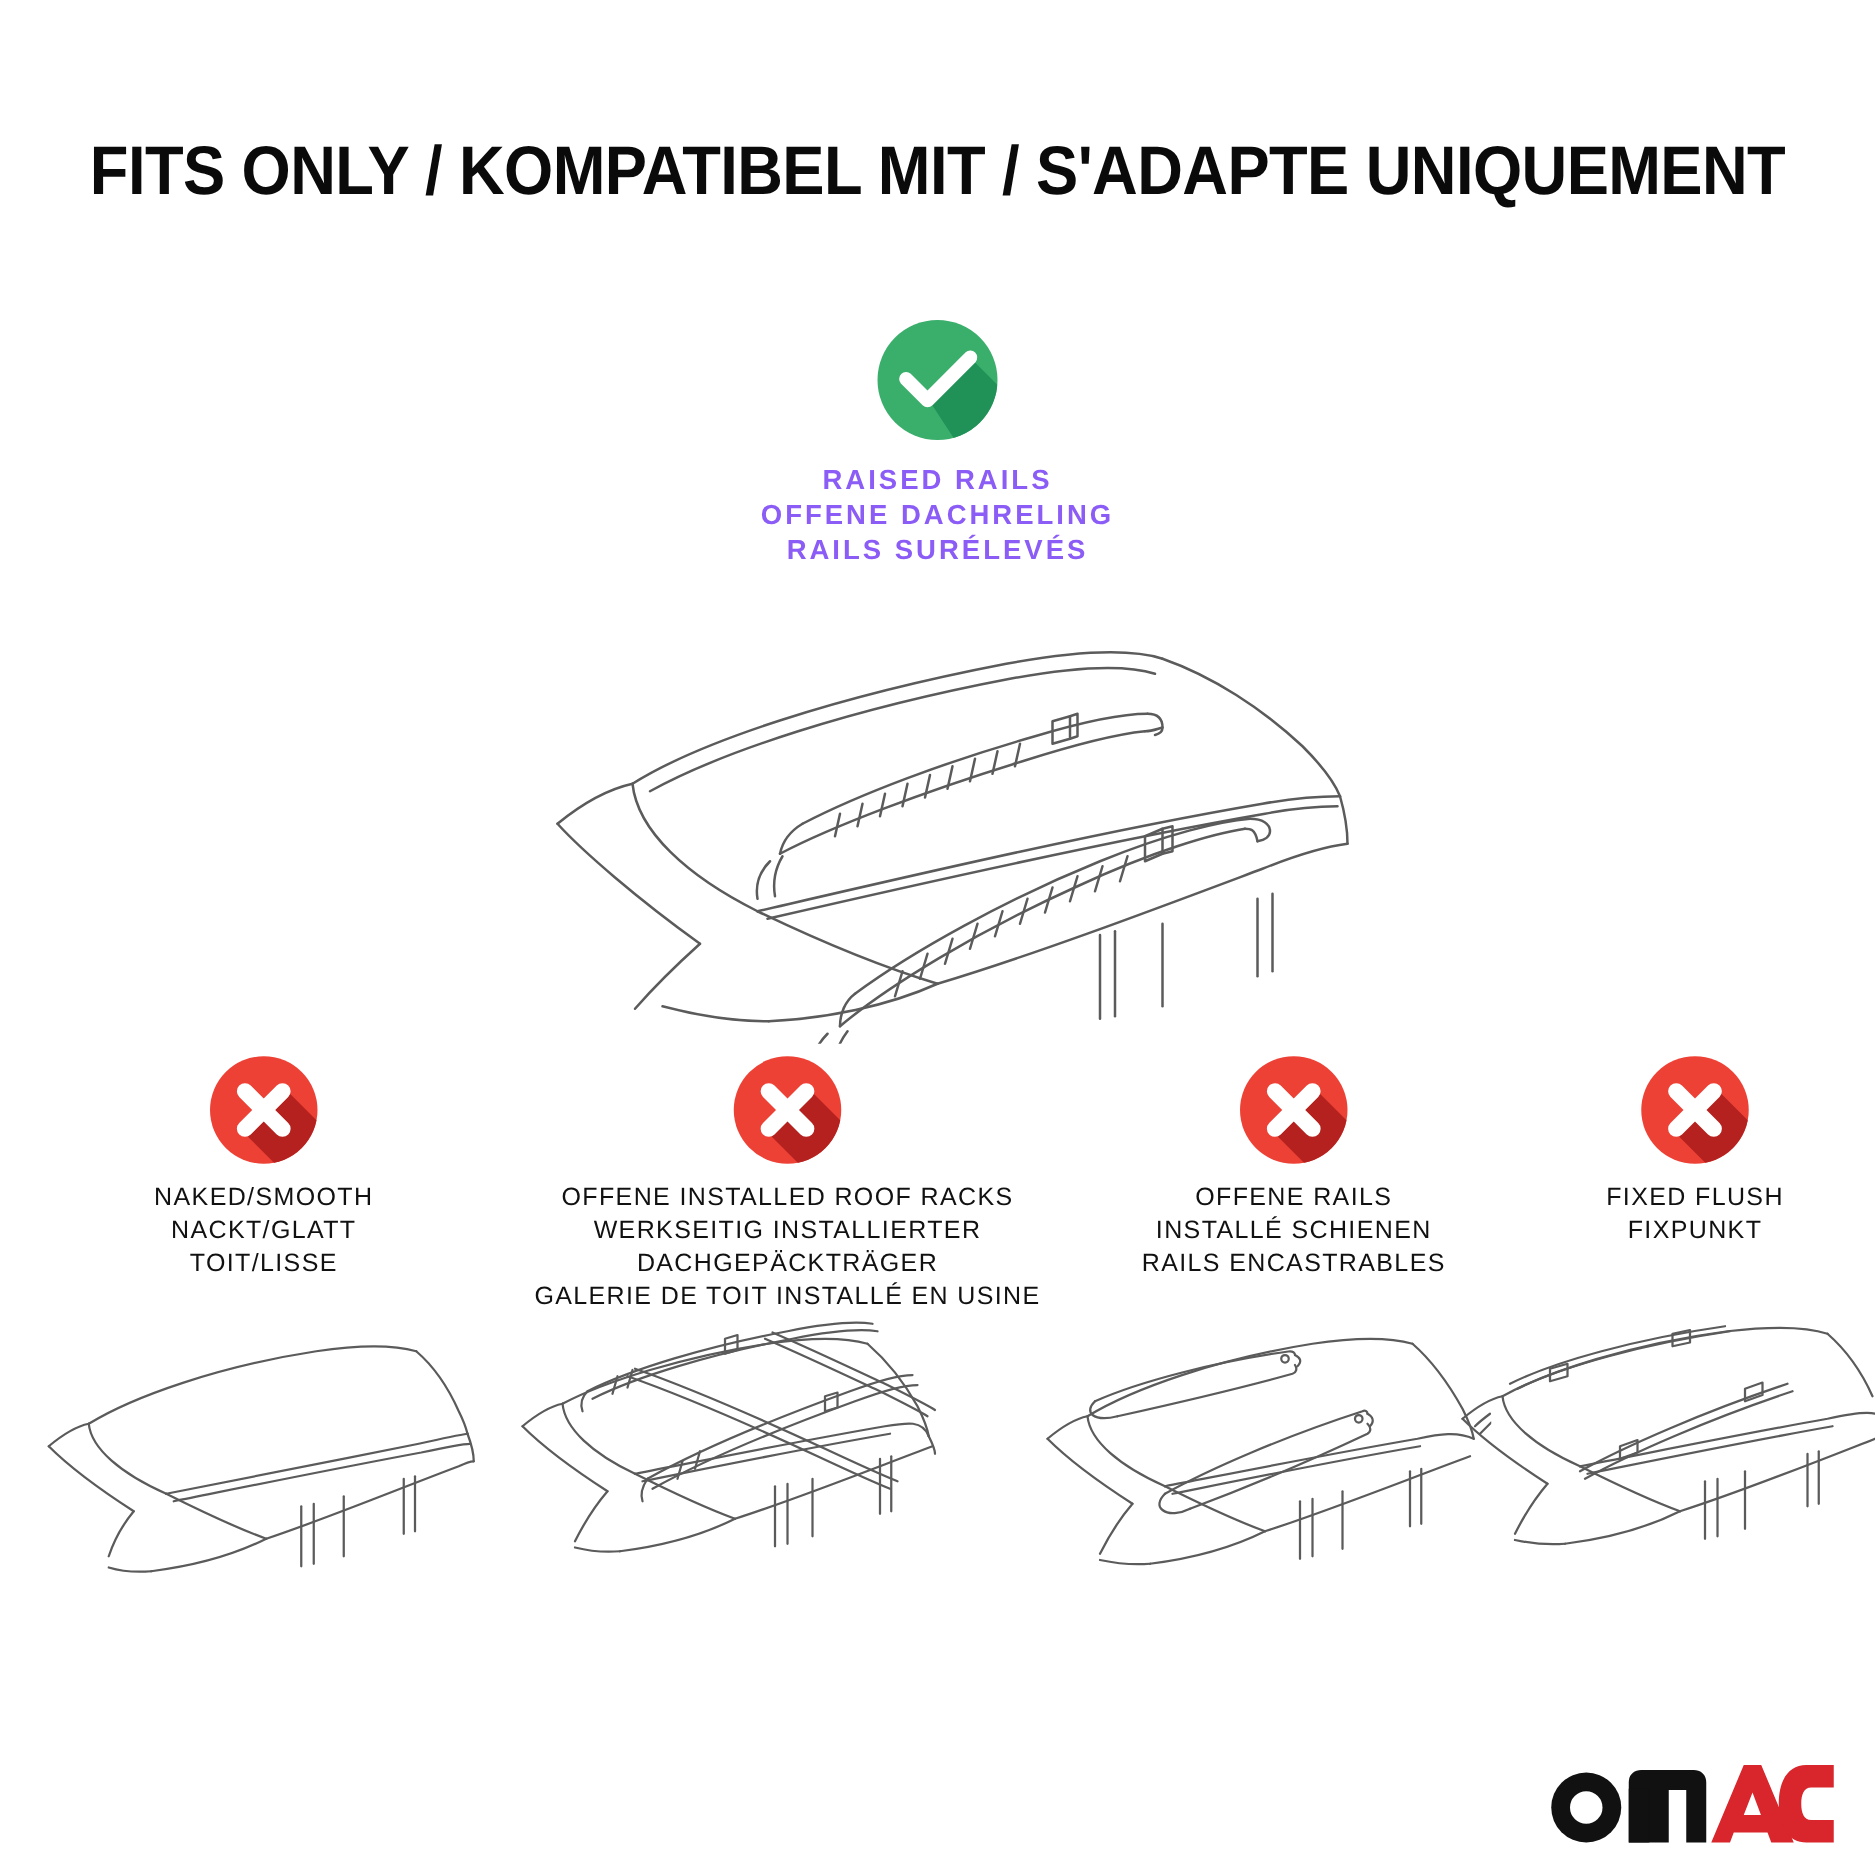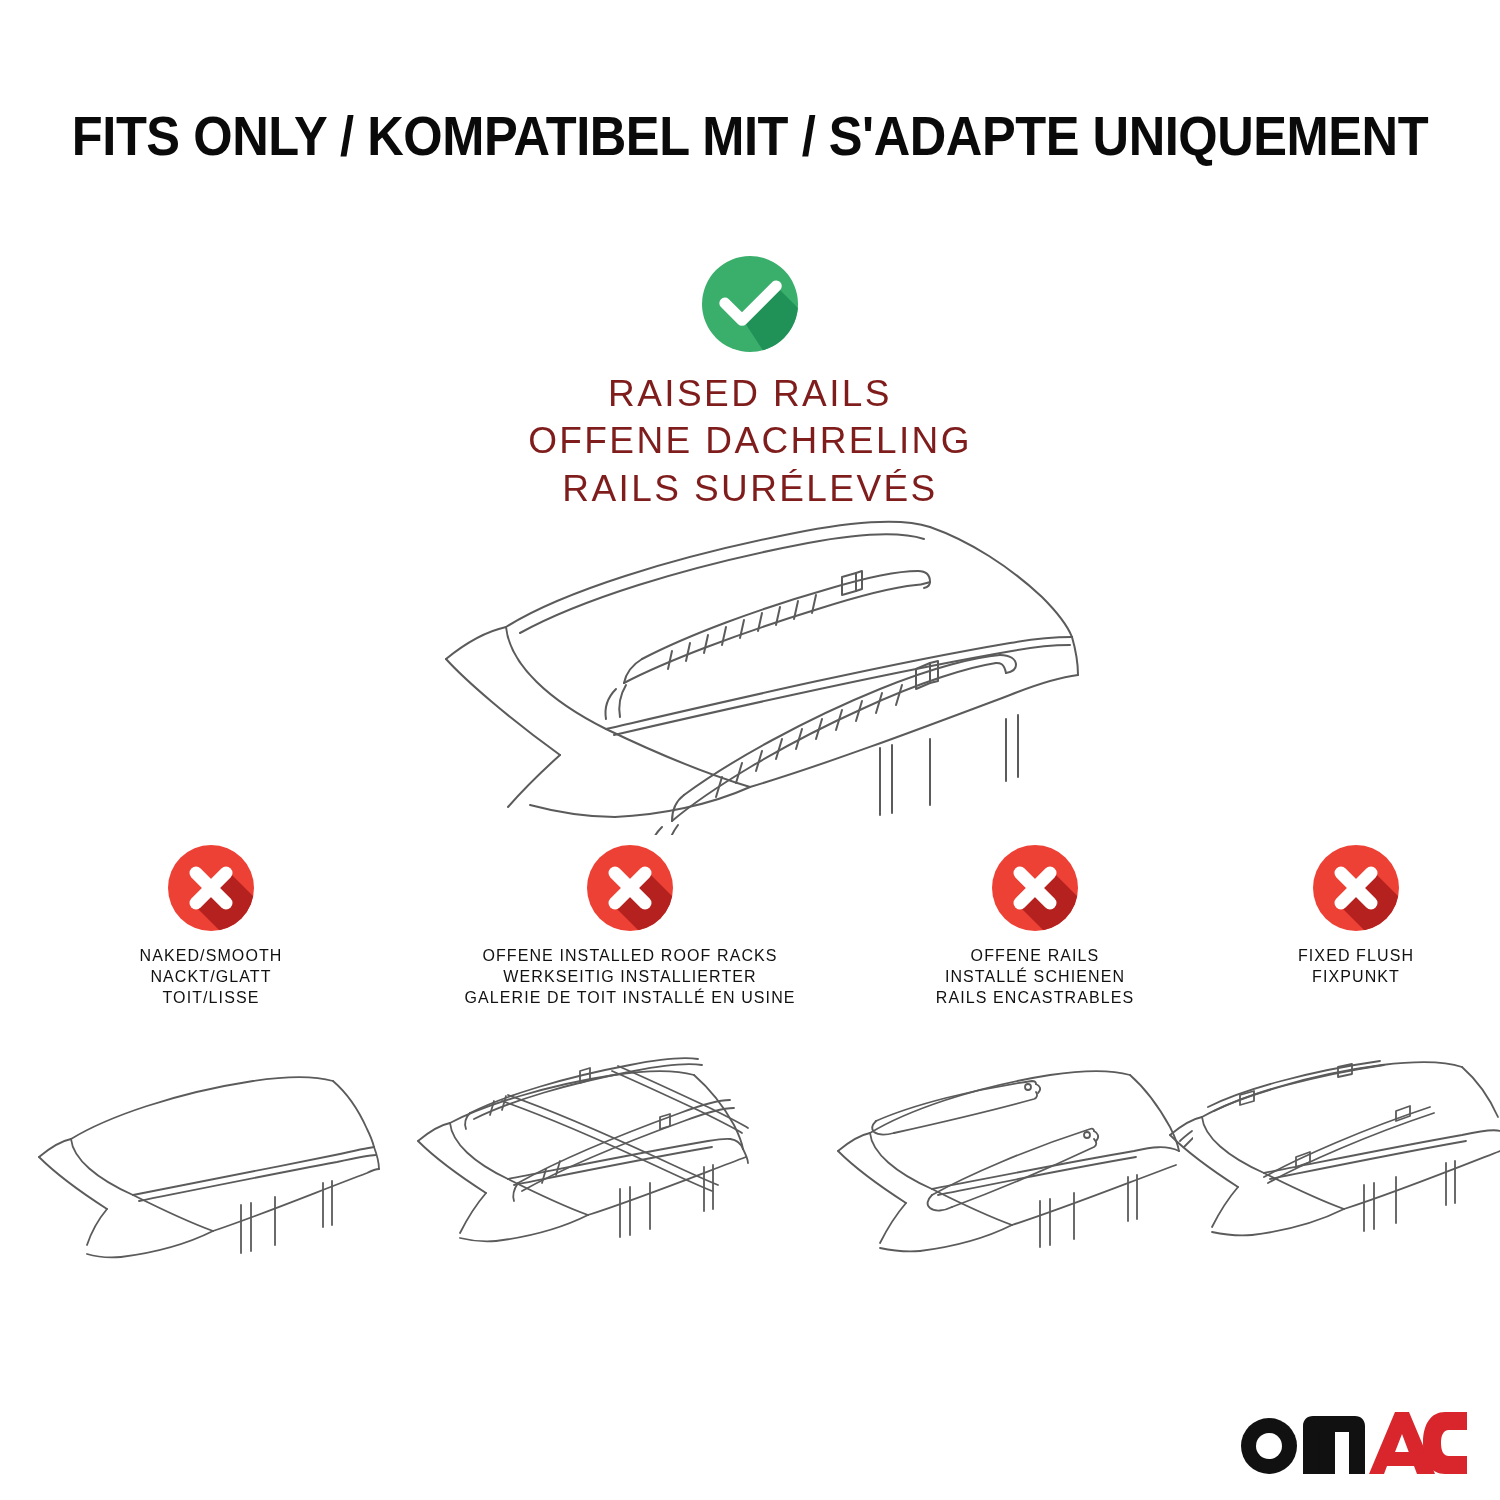--- a/index.html
+++ b/index.html
@@ -42,25 +42,25 @@
   .badge.red{background:#EE4136;}
   .badge .shadow{
     position:absolute;left:0;top:0;width:100%;height:100%;
   }
   .badge .glyph{
     position:absolute;left:0;top:0;width:100%;height:100%;
   }
 
   .good-text{
     margin-top:18px;
-    font-size:37px;
+    font-size:22px;
     line-height:1.28;
     letter-spacing:2.4px;
-    color:#7f1d1d;
-    font-weight:400;
+    color:#8b5cf6;
+    font-weight:700;
   }
 
   
   .hero-drawing{
     position:absolute;
     top:505px;left:410px;width:680px;height:330px;
   }
 
   
   .cols{
@@ -68,21 +68,21 @@
     top:845px;left:0;width:1500px;height:300px;
   }
   .col{
     position:absolute;
     top:0;
     text-align:center;
   }
   .col .badge{width:86px;height:86px;}
   .col-label{
     margin-top:14px;
-    font-size:16px;
+    font-size:20px;
     line-height:1.32;
     letter-spacing:1.1px;
     color:#111111;
     font-weight:400;
     white-space:nowrap;
   }
 
   .col-0{left:61px;width:300px;}
   .col-1{left:395px;width:470px;}
   .col-2{left:876px;width:318px;}
@@ -239,20 +239,21 @@
         <svg class="glyph" viewBox="0 0 86 86">
           <g stroke="#FFFFFF" stroke-width="13" stroke-linecap="round">
             <line x1="28" y1="28" x2="58" y2="58"></line>
             <line x1="58" y1="28" x2="28" y2="58"></line>
           </g>
         </svg>
       </div>
       <div class="col-label">
         <div>OFFENE INSTALLED ROOF RACKS</div>
         <div>WERKSEITIG INSTALLIERTER</div>
+        <div>DACHGEPÄCKTRÄGER</div>
         <div>GALERIE DE TOIT INSTALLÉ EN USINE</div>
       </div>
     </div>
 
     <div class="col col-2">
       <div class="badge red">
         <svg class="shadow" viewBox="0 0 86 86">
           <path d="M43 43 L60 26 L86 52 L86 86 L52 86 L26 60 Z" fill="#B0201E" opacity="0.95"></path>
         </svg>
         <svg class="glyph" viewBox="0 0 86 86">

